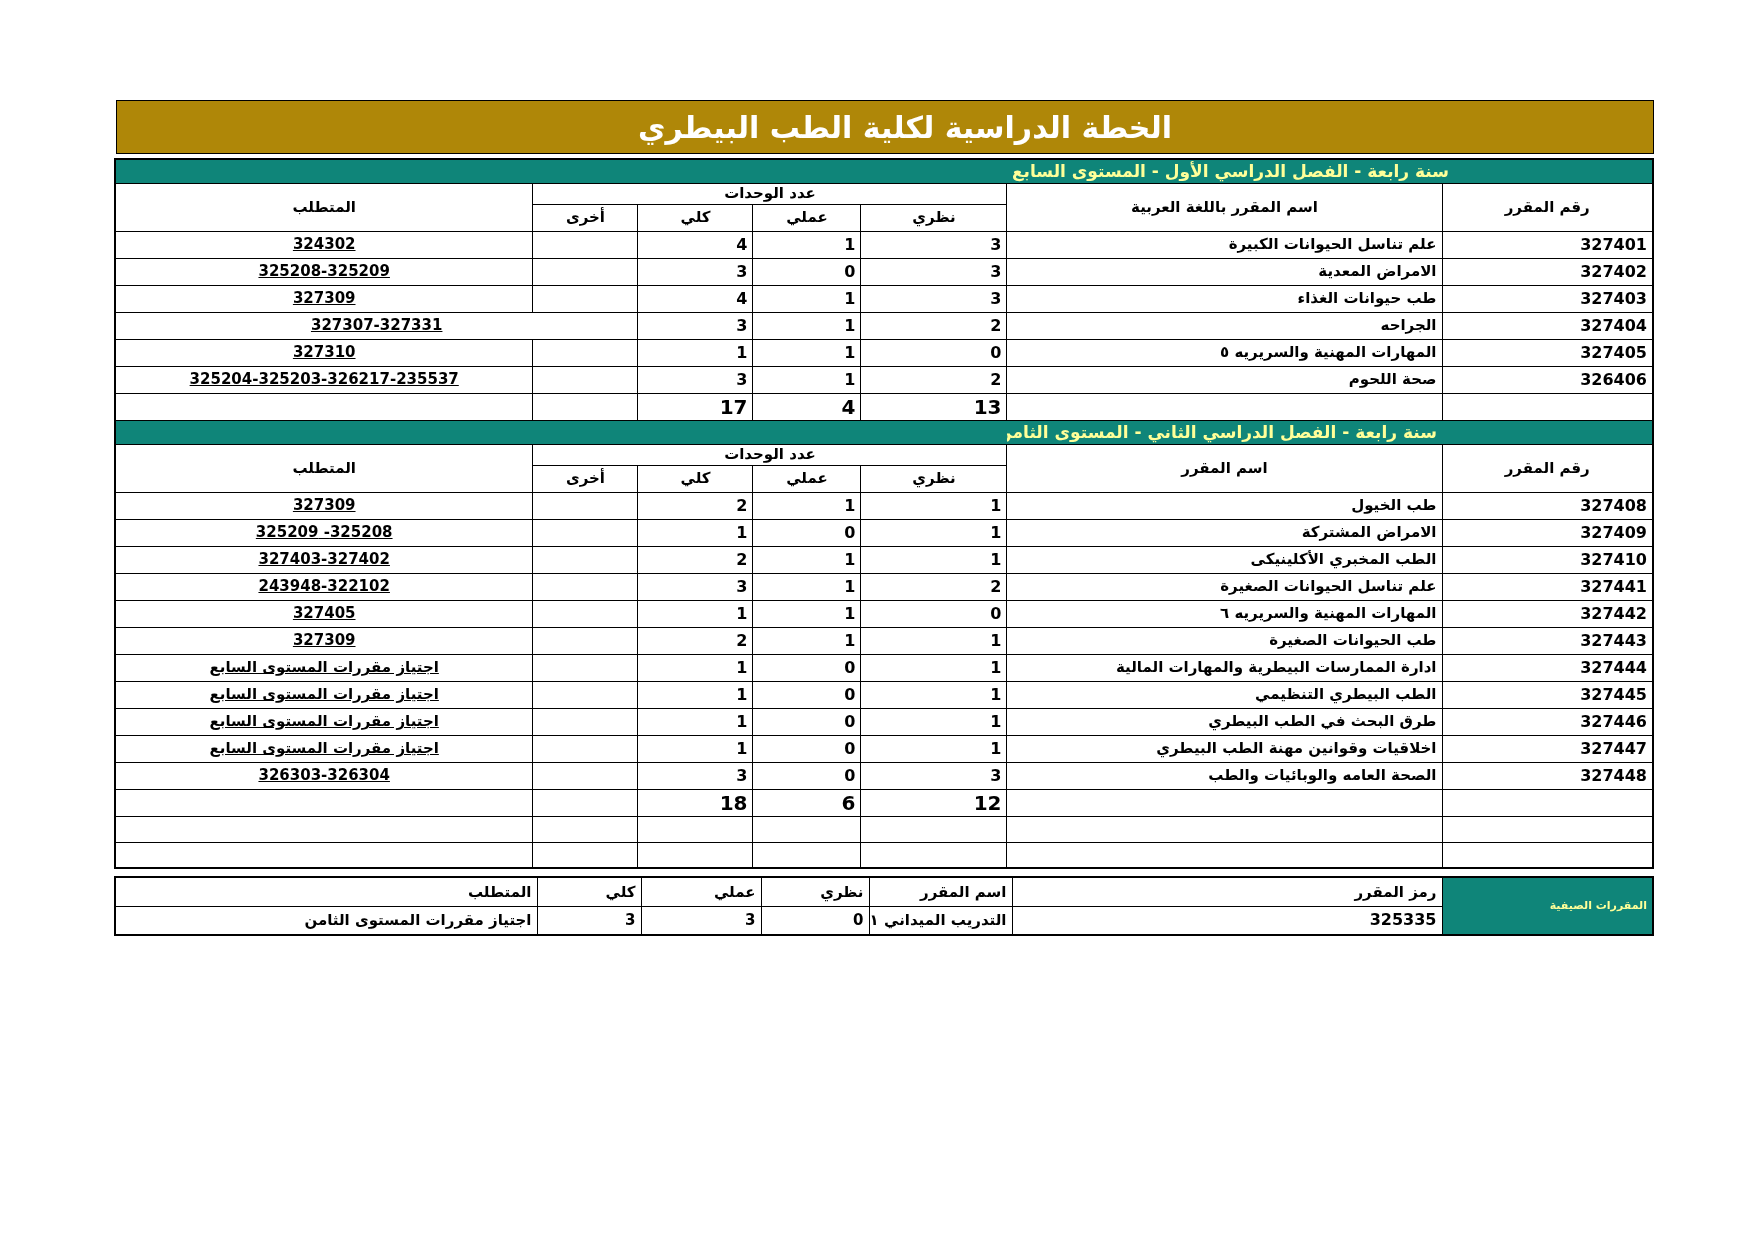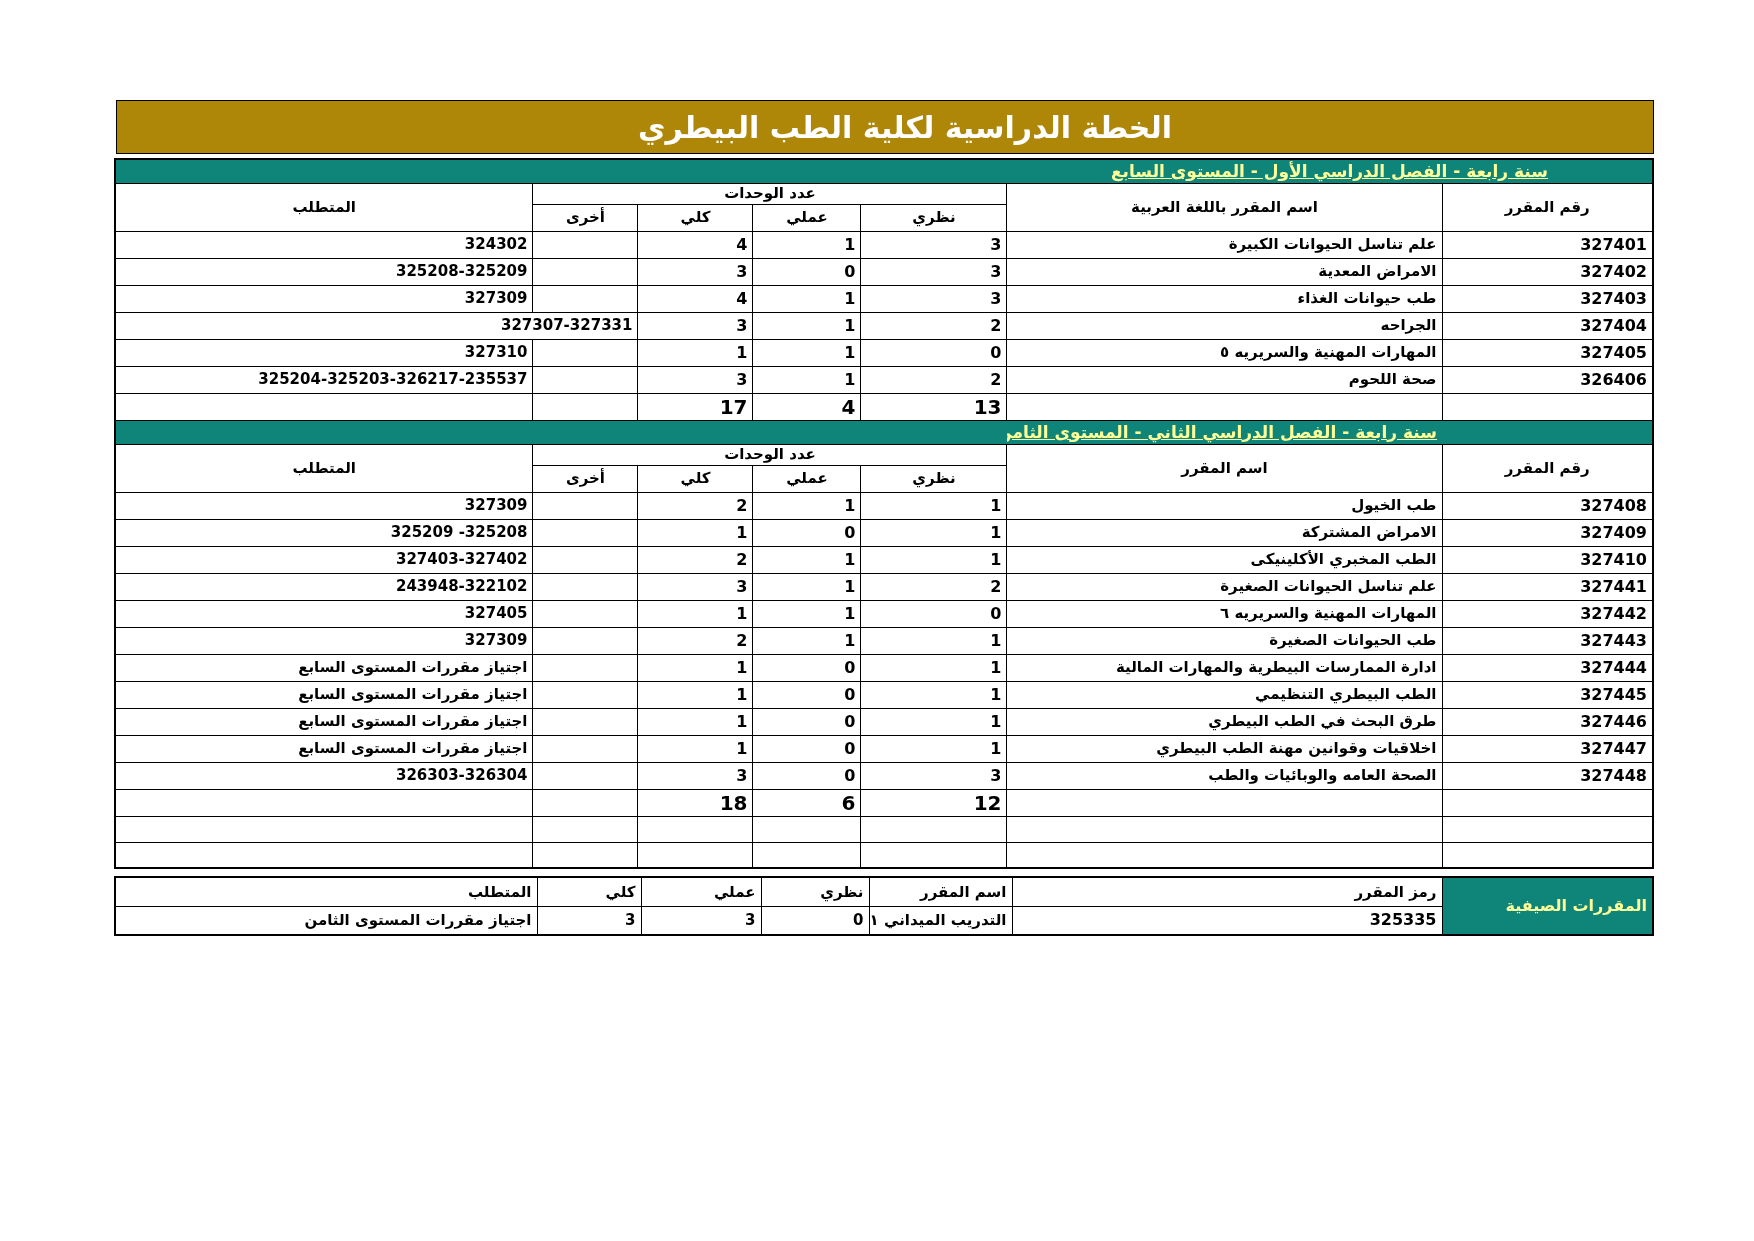--- a/index.html
+++ b/index.html
@@ -21,36 +21,36 @@
     font-size:30px;border:1px solid #000;margin-bottom:4px;padding-left:40px;
   }
   table{border-collapse:collapse;table-layout:fixed;width:1538px;direction:rtl;}
   table.plan{border:2px solid #000;}
   td{
     border:1px solid #000;height:27px;padding:0 5px;font-size:15px;
     overflow:hidden;white-space:nowrap;vertical-align:middle;line-height:1.1;
   }
   tr.band td{height:24px;border-left:none;border-right:none;}
   td.band-text{
-    background:var(--teal);color:var(--band-text);text-align:center;font-size:17px;text-decoration:underline;
+    background:var(--teal);color:var(--band-text);text-align:left;font-size:17px;
   }
   td.band-fill{background:var(--teal);}
   td.band-fill-r{background:var(--teal);border-right:1px solid #fff;}
   tr.hdr td{text-align:center;font-size:15px;}
   tr.units-row td{height:21px;}
   td.num{text-align:right;font-size:16px;}
   td.name{text-align:right;font-size:15px;}
   td.n{text-align:right;font-size:16px;}
-  td.prereq{text-align:right;font-size:15px;}
+  td.prereq{text-align:center;font-size:15px;text-decoration:underline;}
   tr.totals td{text-align:right;font-size:20px;}
   tr.empty td{height:26px;}
   table.summer{border:2px solid #000;margin-top:7px;}
   table.summer td{text-align:right;height:29px;}
   td.summer-label{
-    background:var(--teal);color:var(--band-text);text-align:center;font-size:16px;padding-left:48px;
+    background:var(--teal);color:var(--band-text);text-align:center;font-size:11px;padding-left:48px;
   }
 </style>
 </head>
 <body>
 
 <div class="sheet">
 
   <div class="title-bar">الخطة الدراسية لكلية الطب البيطري</div>
 
   <table class="plan">

